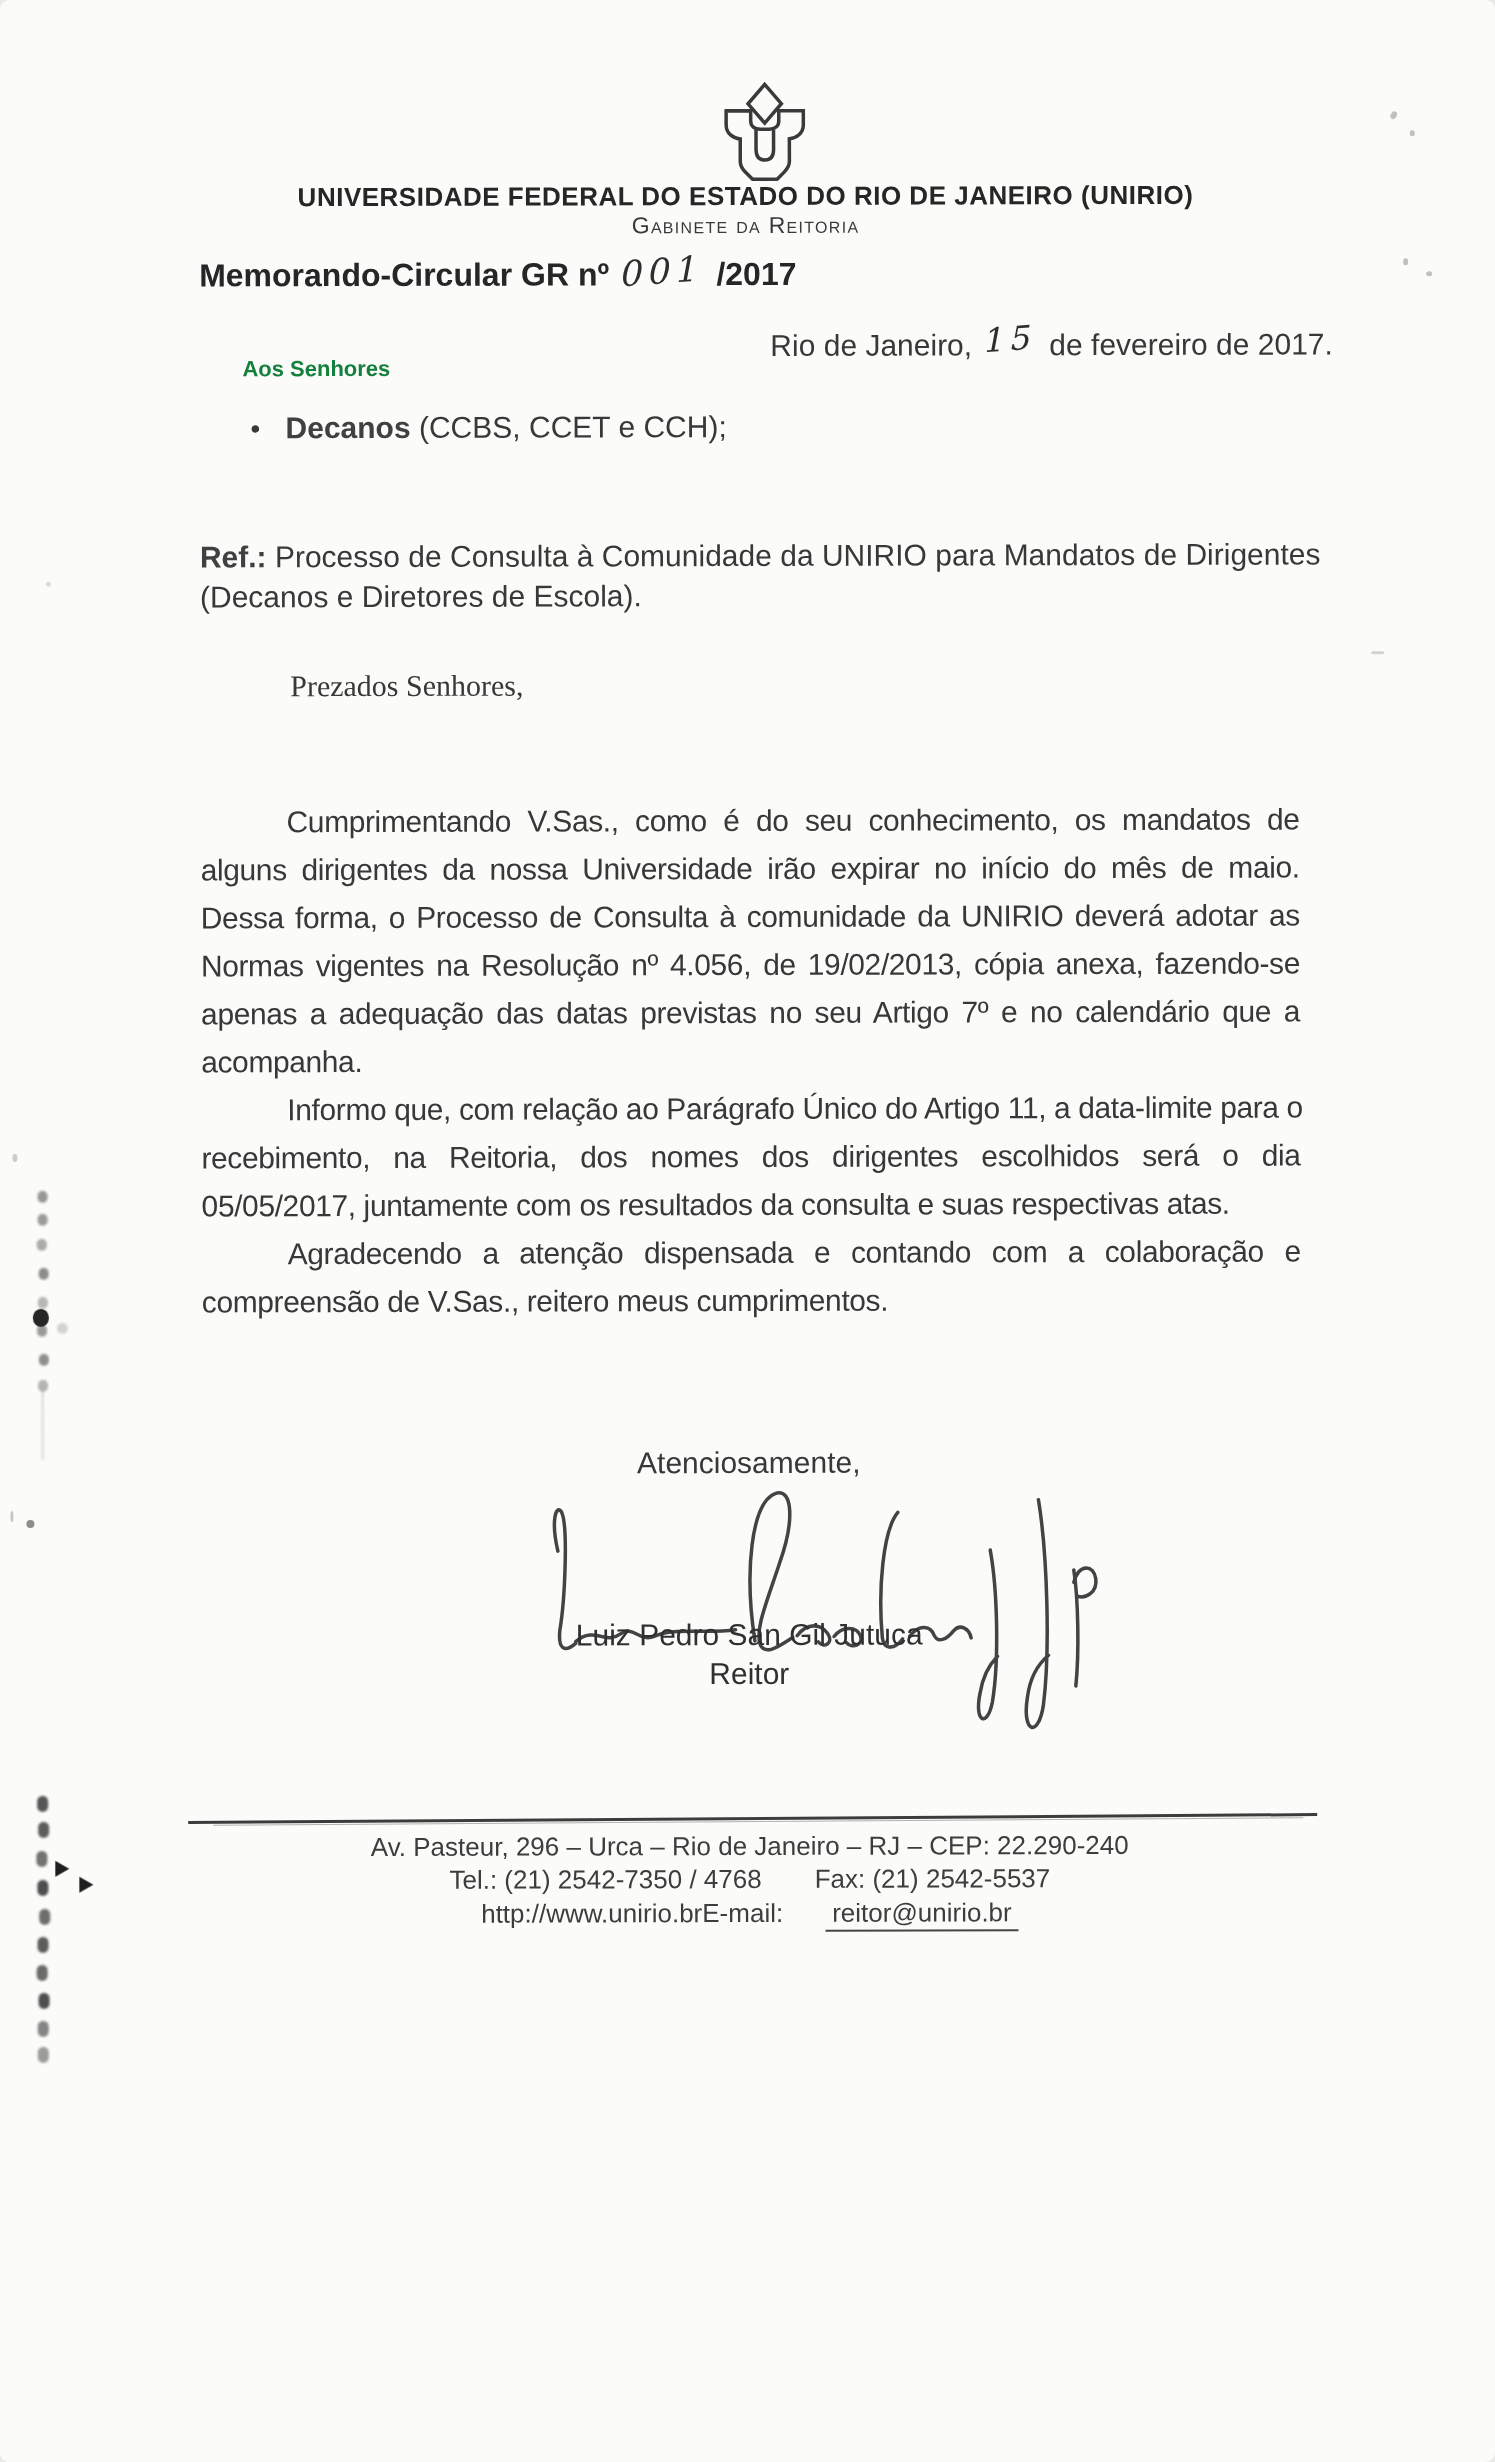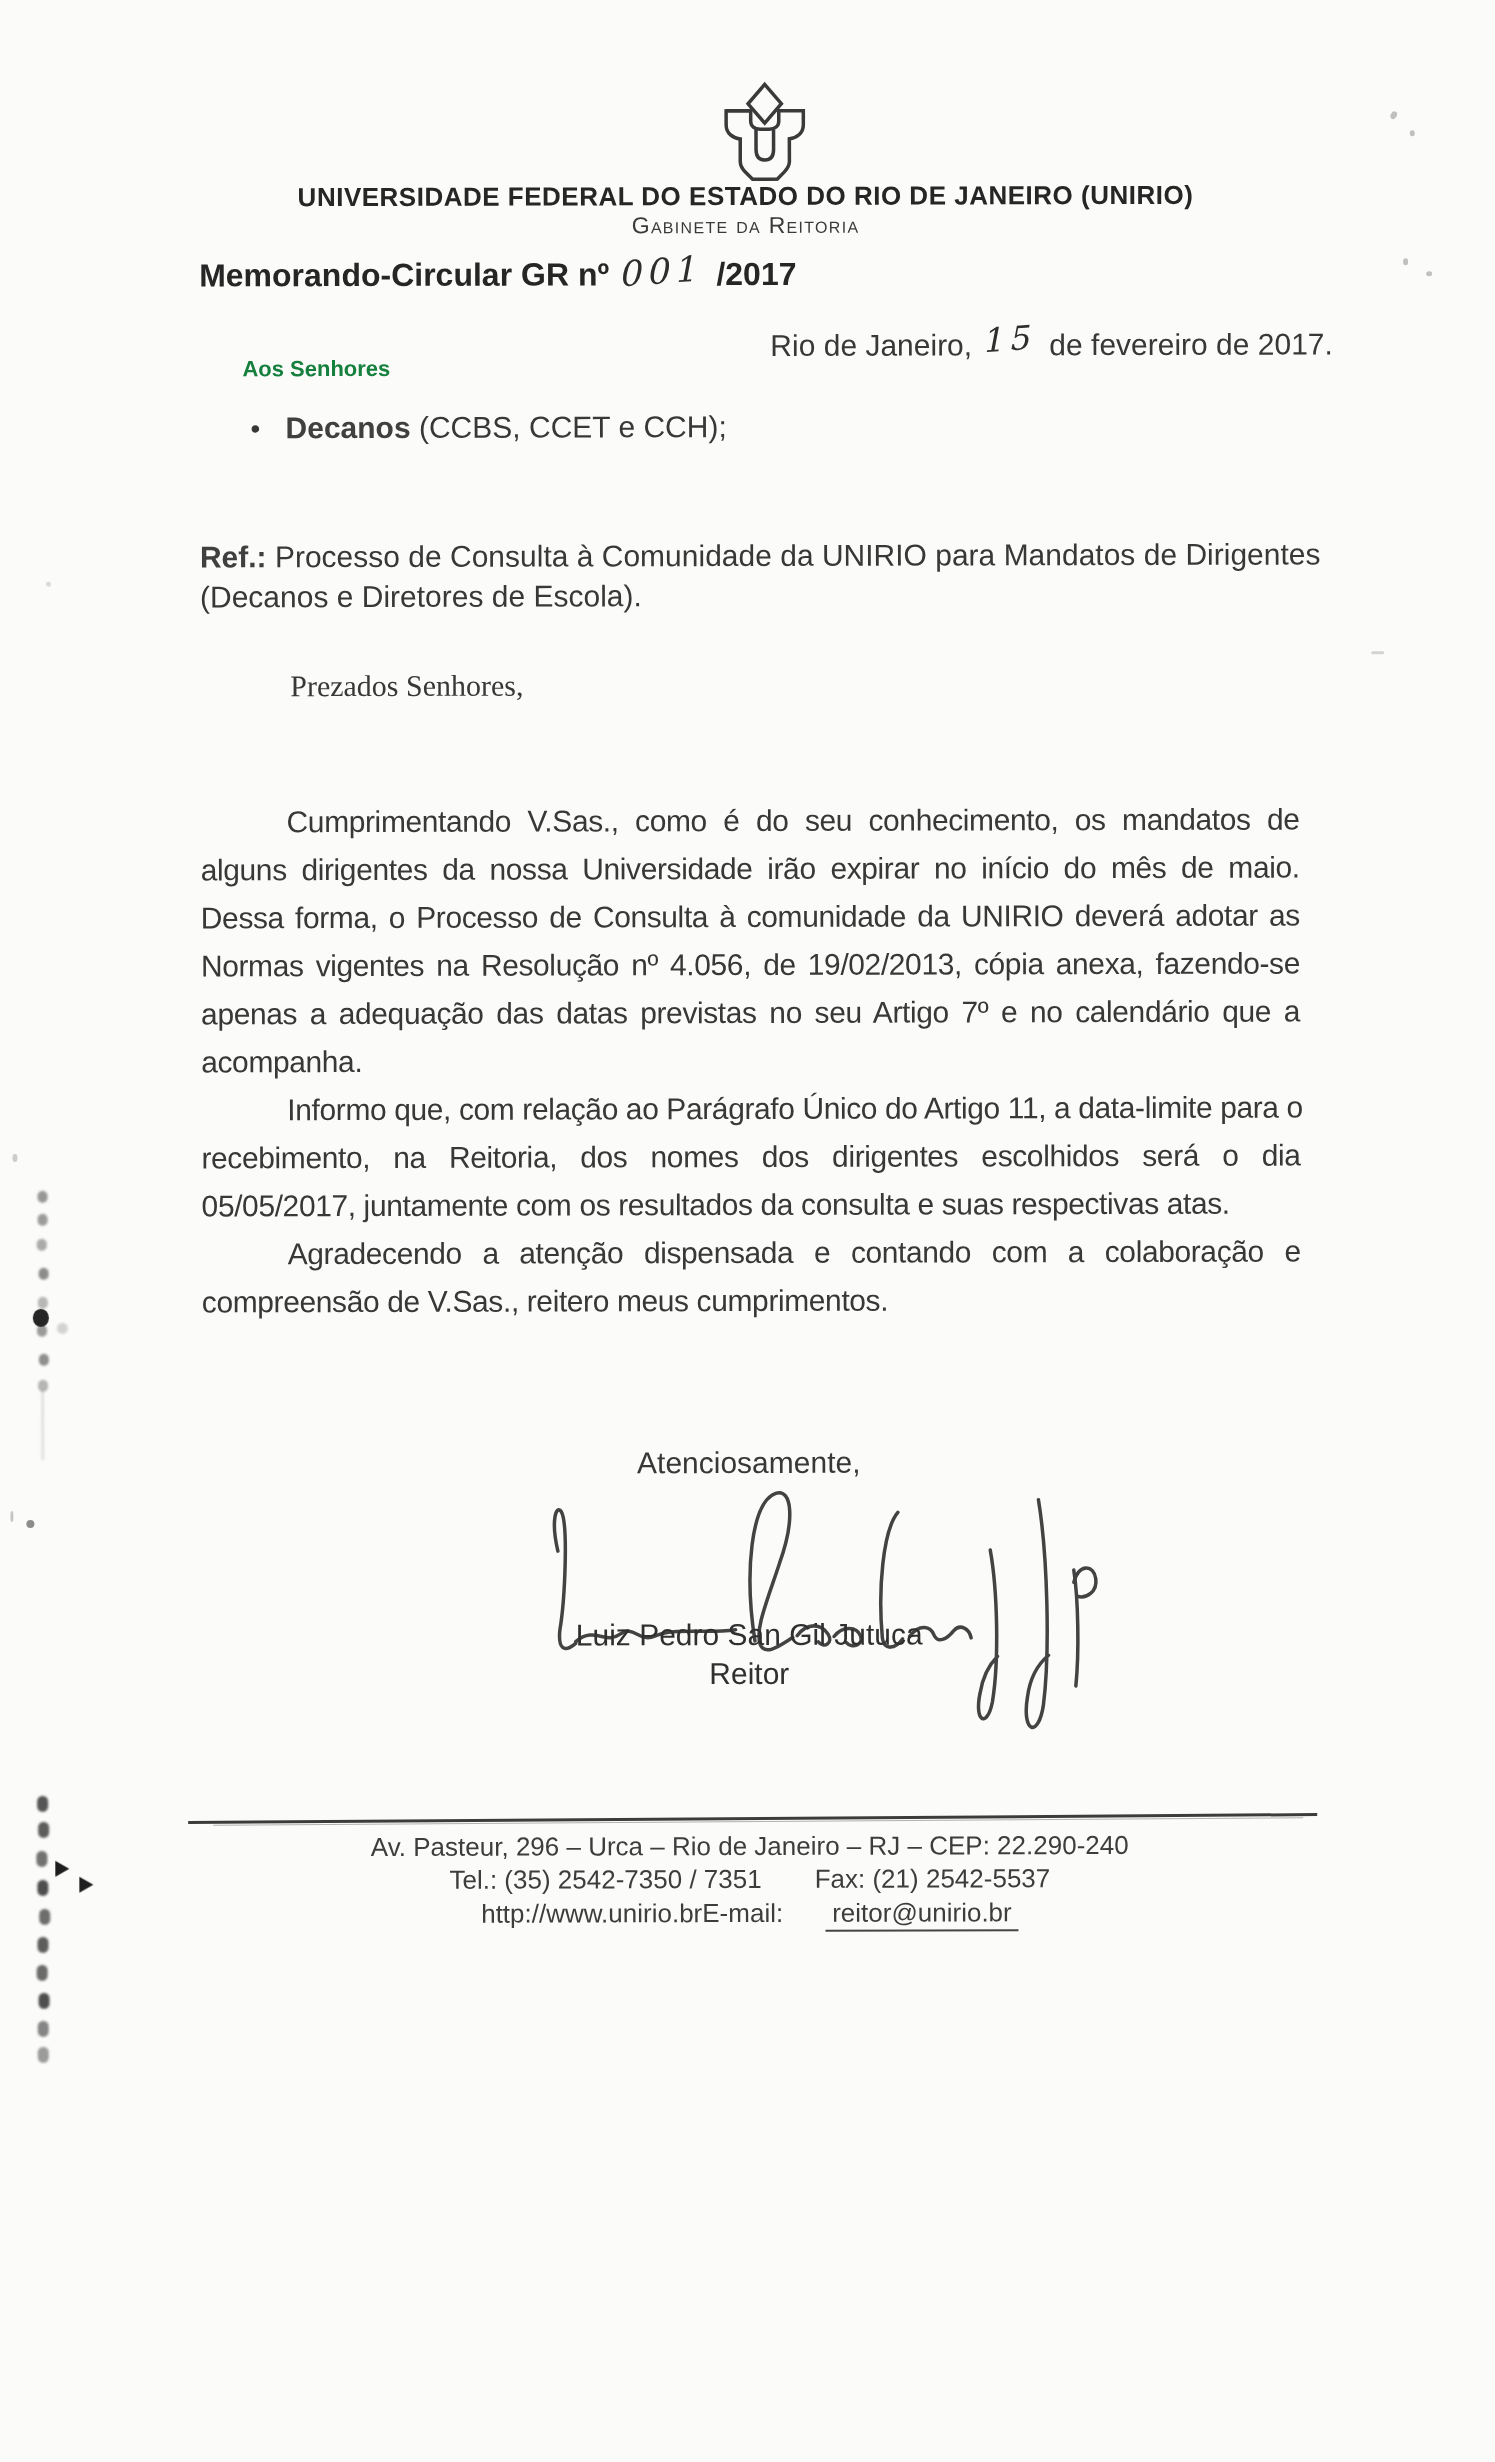--- a/index.html
+++ b/index.html
@@ -4,20 +4,21 @@
 <style>
   html,body{margin:0;padding:0;background:#e9e9e7;}
   #page{
     position:relative;
     width:1495px;height:2462px;
     margin:0 auto;
     background:#fbfbf9;
     overflow:hidden;
     font-family:"Liberation Sans", sans-serif;
     color:#383838;
+    border-radius:9px;
   }
   #content{position:absolute;inset:0;transform:rotate(-0.15deg);transform-origin:50% 40%;}
 
   .abs{position:absolute;}
   .center{left:0;width:1495px;text-align:center;}
 
   
   #org-name{top:181px;font-weight:bold;font-size:26px;color:#262626;letter-spacing:0.5px;}
   #dept-name{top:212px;font-size:23px;color:#3a3a3a;font-variant:small-caps;letter-spacing:1.3px;}
 
@@ -164,21 +165,21 @@
       <path d="M530,95 C538,140 540,220 532,268 C526,298 511,291 518,258 C521,240 528,226 538,216"></path>
       <path d="M585,38 C595,100 598,210 590,272 C584,310 565,303 572,262 C575,240 584,225 596,215"></path>
       <path d="M625,118 C630,150 631,212 627,250"></path>
       <path d="M625,132 C631,110 648,112 650,128 C652,143 639,151 629,148"></path>
     </svg>
 
     <div class="abs" id="footer-rule"></div>
     <div class="abs" id="footer-rule2"></div>
     <div class="abs center fline" id="footer-address">Av. Pasteur, 296 – Urca – Rio de Janeiro – RJ – CEP: 22.290-240</div>
     <div class="abs fline" id="footer-telfax">
-      <span>Tel.: (35) 2542-7350 / 7351</span>
+      <span>Tel.: (21) 2542-7350 / 4768</span>
       <span>Fax: (21) 2542-5537</span>
     </div>
     <div class="abs fline" id="footer-web">
       <span>http://www.unirio.br</span>
       <span id="footer-email-label">E-mail:</span>
       <span id="footer-email">reitor@unirio.br</span>
     </div>
 
     <div class="artifact streak" id="streak1"></div>
     <div class="artifact" id="blob-dark"></div>

